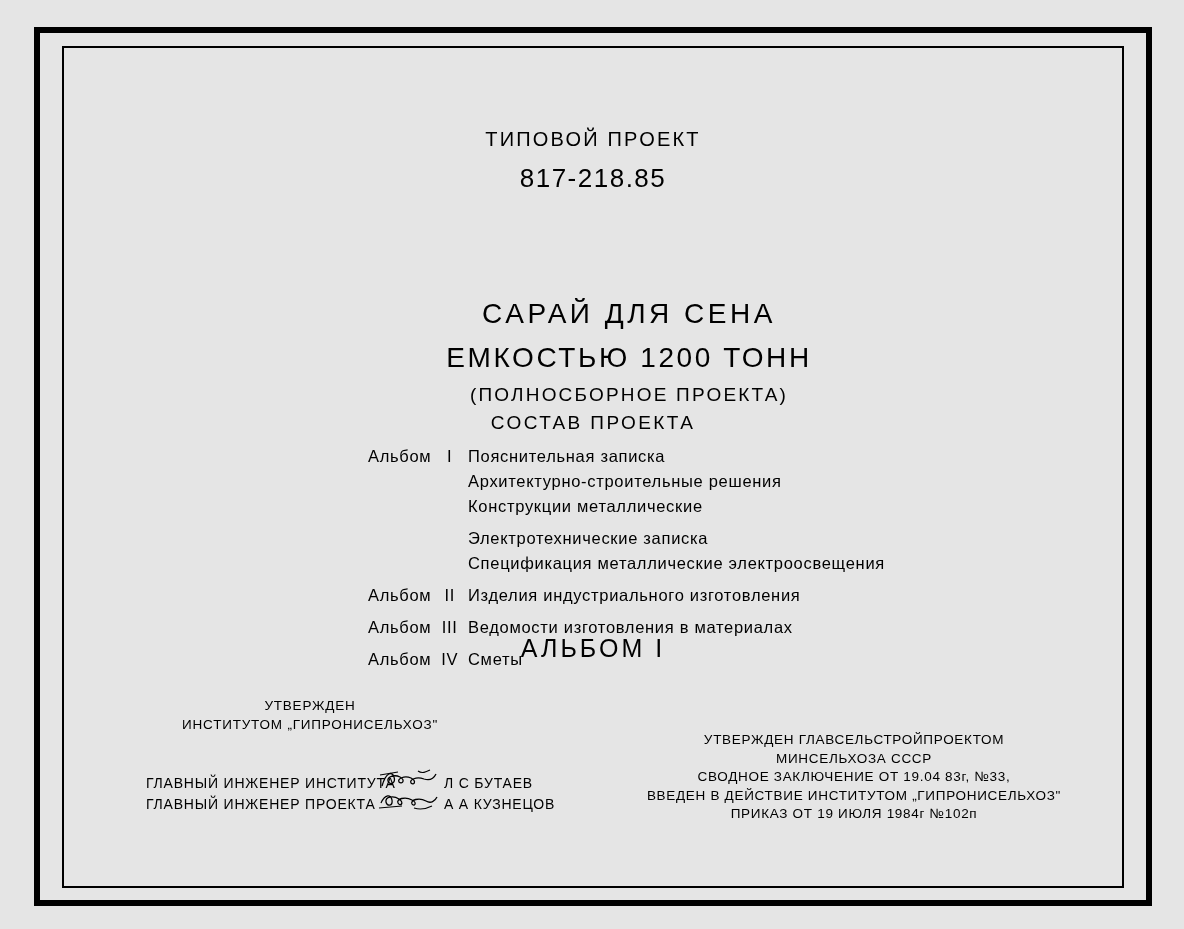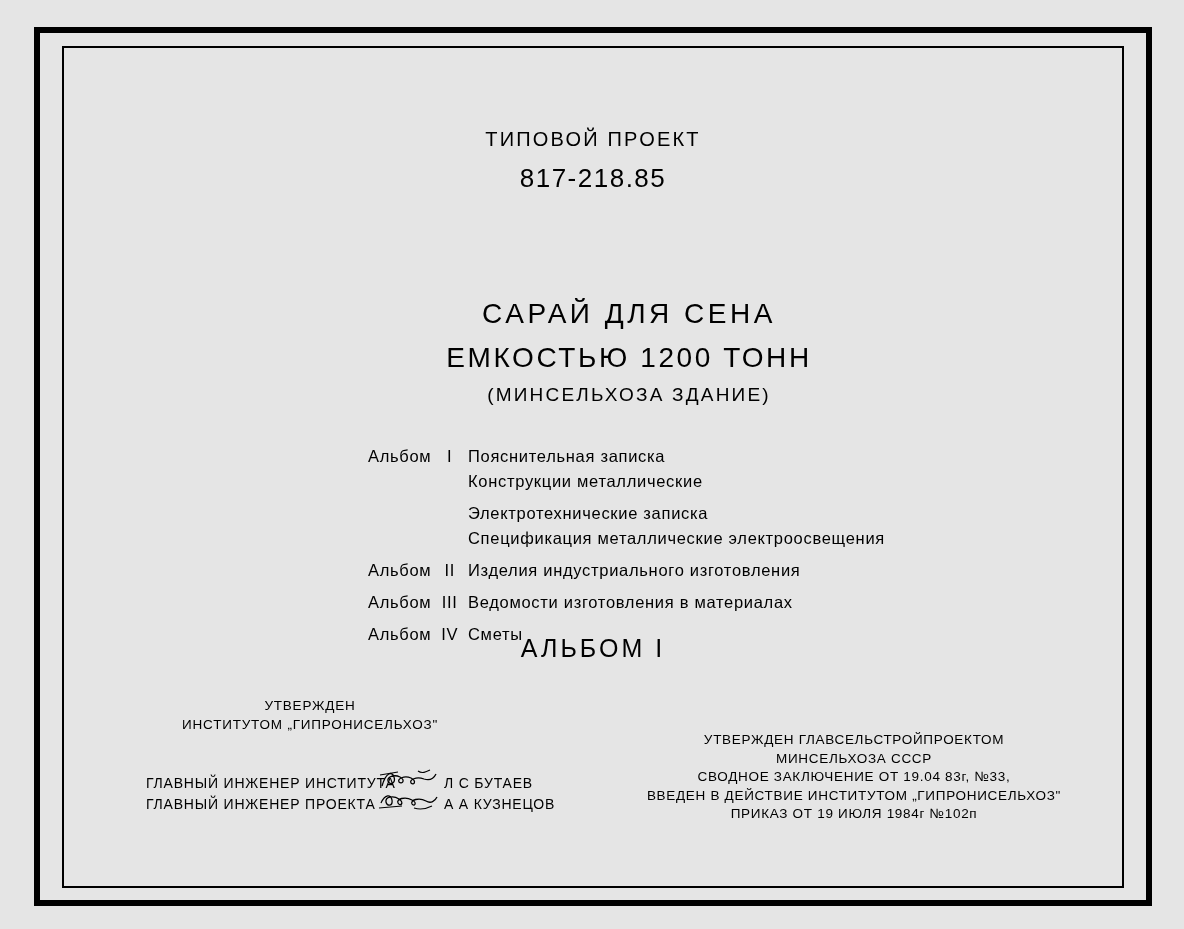--- a/index.html
+++ b/index.html
@@ -218,34 +218,42 @@
   <div class="content">
 
     <div class="header">
       <div class="kind">ТИПОВОЙ ПРОЕКТ</div>
       <div class="code">817-218.85</div>
     </div>
 
     <div class="title-block">
       <div class="t1">САРАЙ ДЛЯ СЕНА</div>
       <div class="t2">ЕМКОСТЬЮ 1200 ТОНН</div>
-      <div class="t3">(МИНСЕЛЬХОЗА ЗДАНИЕ)</div>
-    </div>
-
+      <div class="t3">(ПОЛНОСБОРНОЕ ПРОЕКТА)</div>
+    </div>
+
+    <div class="composition-heading">СОСТАВ ПРОЕКТА</div>
 
     <div class="composition-list">
 
       <div class="comp-row">
         <div class="album-label">
           <span>Альбом</span>
           <span class="num">I</span>
         </div>
         <div class="item-text">Пояснительная записка</div>
       </div>
 
+      <div class="comp-row indented">
+        <div class="album-label">
+          <span>Альбом</span>
+          <span class="num"></span>
+        </div>
+        <div class="item-text">Архитектурно-строительные решения</div>
+      </div>
 
       <div class="comp-row indented">
         <div class="album-label">
           <span>Альбом</span>
           <span class="num"></span>
         </div>
         <div class="item-text">Конструкции металлические</div>
       </div>
 
       <div class="comp-row indented gap-before">

